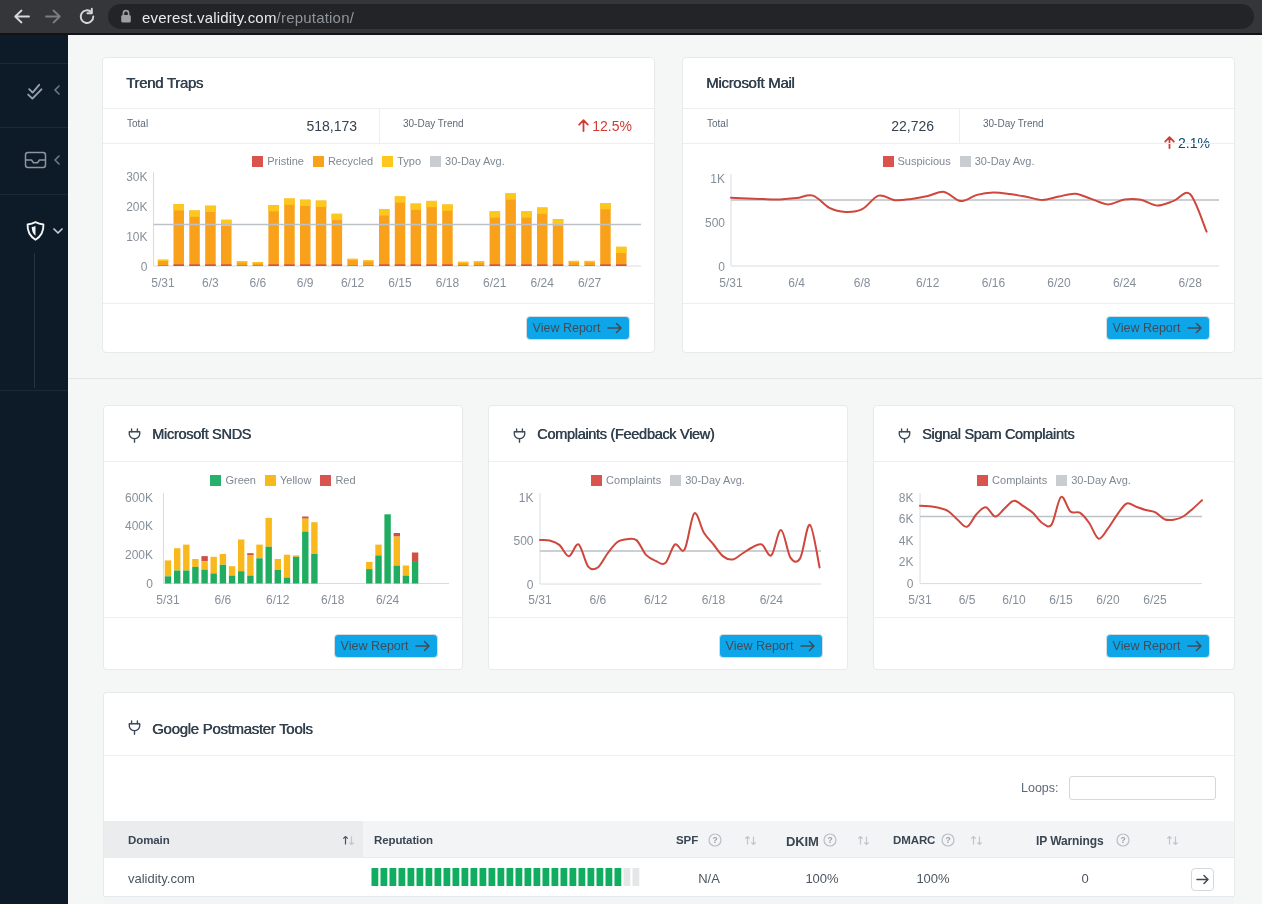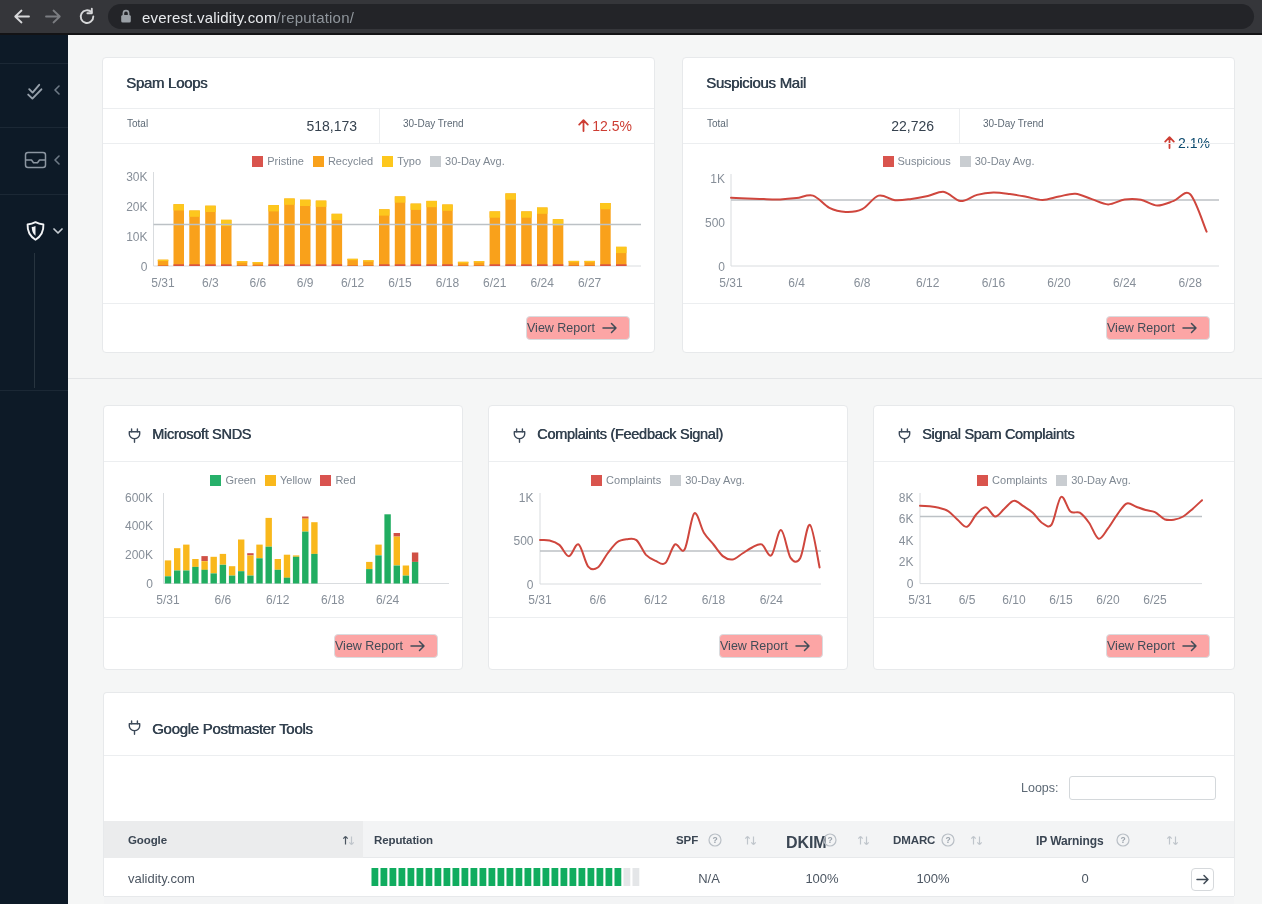--- a/index.html
+++ b/index.html
@@ -7,21 +7,21 @@
 .card{position:absolute;background:#fff;border:1px solid #e7e9eb;border-radius:4px}
 .ctitle{position:absolute;font-size:15px;font-weight:normal;color:#33414f;letter-spacing:-.3px;text-shadow:.5px 0 0 #33414f}
 .ctitle2{position:absolute;font-size:14.5px;font-weight:normal;color:#33414f;letter-spacing:-.3px;text-shadow:.5px 0 0 #33414f}
 .hline{position:absolute;height:1px;background:#eceef0}
 .vline{position:absolute;width:1px;background:#eceef0}
 .statlbl{position:absolute;font-size:10px;color:#5d6975}
 .statval{position:absolute;font-size:14px;color:#36424f}
 .legend{position:absolute;display:flex;justify-content:center;align-items:center;gap:9px;font-size:11px;color:#7f8892}
 .legend .i{display:flex;align-items:center;gap:4px}
 .legend .sq{width:11px;height:11px;display:inline-block}
-.vrbtn{position:absolute;display:flex;align-items:center;justify-content:flex-start;width:104px;height:24px;border:1px solid #d9dcdf;border-radius:4px;background:#fca5a5;font-size:12.5px;color:#414c57}
+.vrbtn{position:absolute;display:flex;align-items:center;justify-content:center;width:104px;height:24px;border:1px solid #d9dcdf;border-radius:4px;background:#0ea5e9;font-size:12.5px;color:#414c57}
 
 </style></head><body>
 <div class="abs" style="left:0;top:0;width:1262px;height:33px;background:#35363a"></div>
 <div class="abs" style="left:0;top:33px;width:1262px;height:2px;background:#131315"></div>
 <svg class="abs" style="left:12px;top:7px" width="86" height="19" viewBox="0 0 86 19">
 <g fill="none" stroke-linecap="round" stroke-linejoin="round">
 <path d="M17,9.5 H3.5 M9.5,3.5 L3.2,9.5 L9.5,15.5" stroke="#d7d8da" stroke-width="1.8"></path>
 <path d="M34,9.5 H47.5 M41.5,3.5 L47.8,9.5 L41.5,15.5" stroke="#7b7d81" stroke-width="1.8"></path>
 <path d="M79.5,5.2 A6.3,6.3 0 1 0 81.3,9.5" stroke="#d7d8da" stroke-width="1.9"></path>
 <path d="M79.8,1.8 L79.8,6.2 L75.4,6.2" stroke="#d7d8da" stroke-width="1.9" fill="none"></path>
@@ -59,21 +59,21 @@
 <svg class="abs" style="left:26px;top:221px" width="19" height="20" viewBox="0 0 19 20">
 <path d="M9.5,1.1 C11.9,2.3 14.6,3.1 17.4,3.5 C17.7,9.3 15.2,15.2 9.5,18.7 C3.8,15.2 1.3,9.3 1.6,3.5 C4.4,3.1 7.1,2.3 9.5,1.1 Z" fill="none" stroke="#f2f4f6" stroke-width="1.9" stroke-linejoin="round"></path>
 <path d="M5.7,6.1 C7,5.8 8.3,5.4 9.5,4.9 V14.8 C7.4,13.2 6,10.9 5.7,6.1 Z" fill="#f2f4f6"></path>
   </svg>
 <svg class="abs" style="left:53px;top:227px" width="10" height="8" viewBox="0 0 10 8">
     <path d="M1,2 L5,6 L9,2" stroke="#c6ccd2" stroke-width="1.7" fill="none" stroke-linecap="round" stroke-linejoin="round"></path>
   </svg>
 <div class="abs" style="left:34px;top:253px;width:1px;height:135px;background:#27343f"></div>
 <div class="abs" style="left:68px;top:378px;width:1194px;height:1px;background:#e3e5e7"></div>
 <div class="card" style="left:102px;top:57px;width:553px;height:296px">
-<div class="ctitle" style="left:23px;top:16px">Spam Loops</div>
+<div class="ctitle" style="left:23px;top:16px">Trend Traps</div>
 <div class="hline" style="left:0;top:50px;width:551px"></div>
 <div class="statlbl" style="left:24px;top:60px">Total</div>
 <div class="statval" style="right:297px;top:59.5px">518,173</div>
 <div class="vline" style="left:276px;top:50px;height:35px"></div>
 <div class="statlbl" style="left:300px;top:60px">30-Day Trend</div>
 <div class="statval" style="right:22px;top:59.5px;color:#cd3d33"><svg width="11" height="13" viewBox="0 0 11 13" style="vertical-align:-1px;margin-right:3px">
         <path d="M5.5,12 V1.8 M1.2,5.6 L5.5,1.2 L9.8,5.6" stroke="#cd3d33" stroke-width="1.8" fill="none" stroke-linecap="round" stroke-linejoin="round"></path>
       </svg>12.5%</div>
 <div class="hline" style="left:0;top:85px;width:551px"></div>
 <div class="legend" style="left:0;top:97px;width:551px">
@@ -191,21 +191,21 @@
         <text x="439.20000000000005" y="119" text-anchor="middle" style="font:normal 12px 'Liberation Sans',sans-serif;fill:#878f99">6/24</text>
         <text x="486.6" y="119" text-anchor="middle" style="font:normal 12px 'Liberation Sans',sans-serif;fill:#878f99">6/27</text>
       </svg>
     </div>
 <div class="hline" style="left:0;top:245px;width:551px"></div>
 <div class="vrbtn" style="right:24px;top:258px">View Report<svg width="16" height="12" viewBox="0 0 16 12" style="vertical-align:-1px;margin-left:7px">
         <path d="M1,6 H14 M9.5,1.5 L14,6 L9.5,10.5" stroke="#414c57" stroke-width="1.5" fill="none" stroke-linecap="round" stroke-linejoin="round"></path>
       </svg></div>
 </div>
 <div class="card" style="left:682px;top:57px;width:553px;height:296px">
-<div class="ctitle" style="left:23px;top:16px">Suspicious Mail</div>
+<div class="ctitle" style="left:23px;top:16px">Microsoft Mail</div>
 <div class="hline" style="left:0;top:50px;width:551px"></div>
 <div class="statlbl" style="left:24px;top:60px">Total</div>
 <div class="statval" style="right:300px;top:59.5px">22,726</div>
 <div class="vline" style="left:276px;top:50px;height:35px"></div>
 <div class="statlbl" style="left:300px;top:60px">30-Day Trend</div>
 <div class="statval" style="right:24px;top:77px;color:#0c4a6e"><svg width="11" height="13" viewBox="0 0 11 13" style="vertical-align:-1px;margin-right:3px">
         <path d="M5.5,12 V1.8 M1.2,5.6 L5.5,1.2 L9.8,5.6" stroke="#cd3d33" stroke-width="1.8" fill="none" stroke-linecap="round" stroke-linejoin="round"></path>
       </svg>2.1%</div>
 <div class="hline" style="left:0;top:85px;width:551px"></div>
 <div class="legend" style="left:0;top:97px;width:551px">
@@ -325,21 +325,21 @@
     <div class="abs" style="left:24px;top:22px">
       <svg width="13" height="16" viewBox="0 0 13 16" style="position:absolute">
         <g fill="none" stroke="#3d4a5a" stroke-width="1.4" stroke-linecap="round">
           <path d="M3.6,0.9 V3.8"></path>
           <path d="M9.4,0.9 V3.8"></path>
           <path d="M1.3,3.8 H11.7 V6 a5.2,4.6 0 0 1 -10.4,0 Z" stroke-linejoin="round"></path>
           <path d="M6.5,10.8 V14.2"></path>
         </g>
       </svg>
     </div>
-    <div class="ctitle2" style="left:48px;top:20px">Complaints (Feedback Signal)</div>
+    <div class="ctitle2" style="left:48px;top:20px">Complaints (Feedback View)</div>
     <div class="hline" style="left:0;top:55px;width:358px"></div>
     <div class="legend" style="left:0;top:68px;width:358px">
       <span class="i"><span class="sq" style="background:#d9544d"></span>Complaints</span>
       <span class="i"><span class="sq" style="background:#c9cdd1"></span>30-Day Avg.</span>
     </div>
     <div class="abs" style="left:0;top:85px;width:360px;height:120px">
       <svg width="359" height="120" viewBox="0 0 359 120" style="position:absolute;left:0;top:0">
         <text x="44.5" y="10.5" text-anchor="end" style="font:normal 12px 'Liberation Sans',sans-serif;fill:#878f99">1K</text>
         <text x="44.5" y="54.0" text-anchor="end" style="font:normal 12px 'Liberation Sans',sans-serif;fill:#878f99">500</text>
         <text x="44.5" y="97.5" text-anchor="end" style="font:normal 12px 'Liberation Sans',sans-serif;fill:#878f99">0</text>
@@ -408,36 +408,36 @@
           <path d="M6.5,10.8 V14.2"></path>
         </g>
       </svg>
     </div>
 <div class="ctitle2" style="left:48px;top:27px;font-size:15px">Google Postmaster Tools</div>
 <div class="hline" style="left:0;top:62px;width:1130px"></div>
 <div class="abs" style="left:917px;top:88px;font-size:12.5px;color:#5d6975">Loops:</div>
 <div class="abs" style="left:965px;top:83px;width:147px;height:24px;border:1px solid #d4d8db;border-radius:3px;background:#fff"></div>
 <div class="abs" style="left:0;top:128px;width:1130px;height:37px;background:#f3f4f5;border-bottom:1px solid #e7e9eb"></div>
 <div class="abs" style="left:0;top:128px;width:259px;height:37px;background:#ebeced"></div>
-<div style="position:absolute;font-size:11.5px;font-weight:bold;color:#3b4653;top:141px;letter-spacing:-.1px;left:24px">Google</div>
+<div style="position:absolute;font-size:11.5px;font-weight:bold;color:#3b4653;top:141px;letter-spacing:-.1px;left:24px">Domain</div>
 <div class="abs" style="left:238px;top:138px"><svg width="13" height="13" viewBox="0 0 13 13" style="vertical-align:-2px">
         <path d="M3.5,10.5 V2.5 M1.3,4.7 L3.5,2.4 M5.7,4.7 L3.5,2.4" stroke="#4a5560" stroke-width="1.2" fill="none"></path>
         <path d="M9.5,2.5 V10.5 M7.3,8.3 L9.5,10.6 M11.7,8.3 L9.5,10.6" stroke="#bfc5cb" stroke-width="1.2" fill="none"></path>
       </svg></div>
 <div style="position:absolute;font-size:11.5px;font-weight:bold;color:#3b4653;top:141px;letter-spacing:-.1px;left:270px">Reputation</div>
 <div style="position:absolute;font-size:11.5px;font-weight:bold;color:#3b4653;top:141px;letter-spacing:-.1px;left:572px">SPF</div>
     <div class="abs" style="left:604px;top:138px"><svg width="14" height="14" viewBox="0 0 14 14" style="vertical-align:-2px">
         <circle cx="7" cy="7" r="6" fill="none" stroke="#b9bfc6" stroke-width="1.2"></circle>
         <text x="7" y="10" text-anchor="middle" style="font:bold 8.5px 'Liberation Sans',sans-serif;fill:#9aa2ab">?</text>
       </svg></div>
     <div class="abs" style="left:640px;top:138px"><svg width="13" height="13" viewBox="0 0 13 13" style="vertical-align:-2px">
         <path d="M3.5,10.5 V2.5 M1.3,4.7 L3.5,2.4 M5.7,4.7 L3.5,2.4" stroke="#bfc5cb" stroke-width="1.2" fill="none"></path>
         <path d="M9.5,2.5 V10.5 M7.3,8.3 L9.5,10.6 M11.7,8.3 L9.5,10.6" stroke="#bfc5cb" stroke-width="1.2" fill="none"></path>
       </svg></div>
-<div style="position:absolute;font-size:16px;font-weight:bold;color:#3b4653;top:141px;letter-spacing:-.1px;left:682px">DKIM</div>
+<div style="position:absolute;font-size:13px;font-weight:bold;color:#3b4653;top:141px;letter-spacing:-.1px;left:682px">DKIM</div>
     <div class="abs" style="left:719px;top:138px"><svg width="14" height="14" viewBox="0 0 14 14" style="vertical-align:-2px">
         <circle cx="7" cy="7" r="6" fill="none" stroke="#b9bfc6" stroke-width="1.2"></circle>
         <text x="7" y="10" text-anchor="middle" style="font:bold 8.5px 'Liberation Sans',sans-serif;fill:#9aa2ab">?</text>
       </svg></div>
     <div class="abs" style="left:753px;top:138px"><svg width="13" height="13" viewBox="0 0 13 13" style="vertical-align:-2px">
         <path d="M3.5,10.5 V2.5 M1.3,4.7 L3.5,2.4 M5.7,4.7 L3.5,2.4" stroke="#bfc5cb" stroke-width="1.2" fill="none"></path>
         <path d="M9.5,2.5 V10.5 M7.3,8.3 L9.5,10.6 M11.7,8.3 L9.5,10.6" stroke="#bfc5cb" stroke-width="1.2" fill="none"></path>
       </svg></div>
 <div style="position:absolute;font-size:11.5px;font-weight:bold;color:#3b4653;top:141px;letter-spacing:-.1px;left:789px">DMARC</div>
     <div class="abs" style="left:837px;top:138px"><svg width="14" height="14" viewBox="0 0 14 14" style="vertical-align:-2px">

